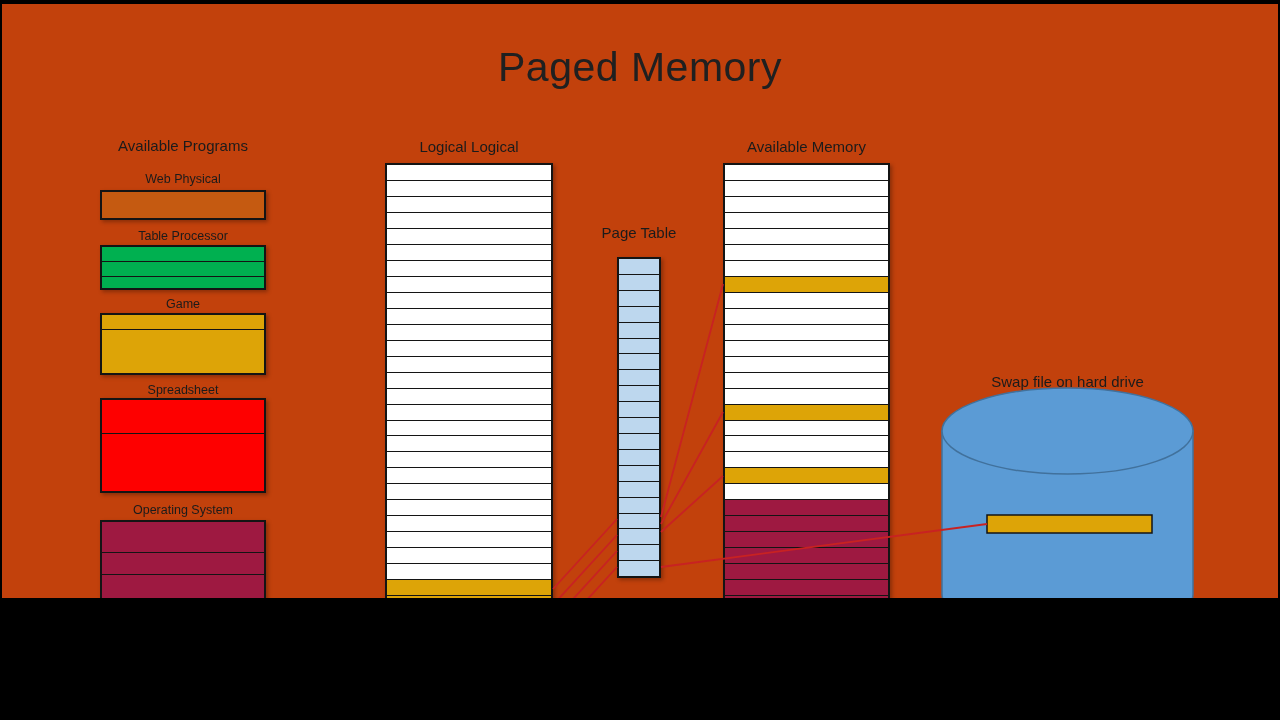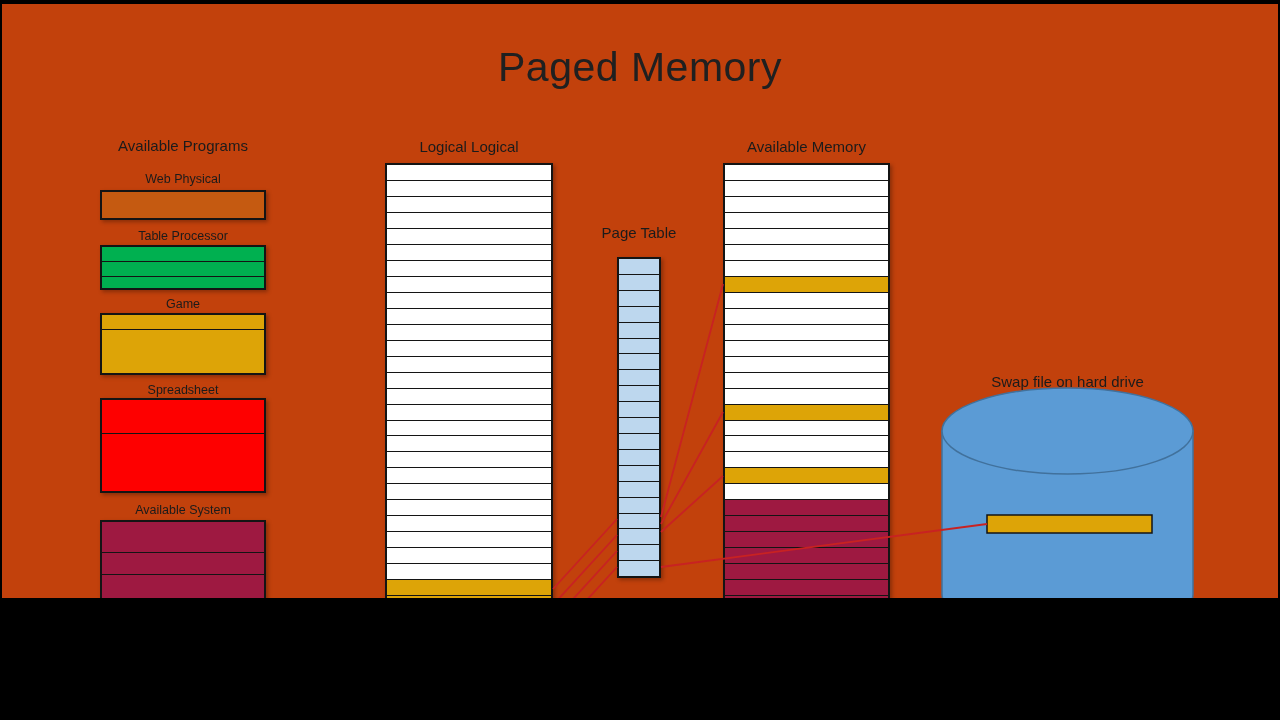--- a/index.html
+++ b/index.html
@@ -43,21 +43,21 @@
         <div class="progdivider" style="top: 29px;"></div>
       </div>
       <div class="proglabel" style="left: 100px; top: 297px; width: 166px;">Game</div>
       <div class="progblock" style="left: 100px; top: 313px; width: 166px; height: 62px; background: rgb(221, 164, 7);">
         <div class="progdivider" style="top: 14px;"></div>
       </div>
       <div class="proglabel" style="left: 100px; top: 383px; width: 166px;">Spreadsheet</div>
       <div class="progblock" style="left: 100px; top: 398px; width: 166px; height: 95px; background: rgb(254, 0, 0);">
         <div class="progdivider" style="top: 33px;"></div>
       </div>
-      <div class="proglabel" style="left: 100px; top: 503px; width: 166px;">Available System</div>
+      <div class="proglabel" style="left: 100px; top: 503px; width: 166px;">Operating System</div>
       <div class="progblock" style="left: 100px; top: 520px; width: 166px; height: 143px; background: rgb(158, 25, 65);">
         <div class="progdivider" style="top: 30px;"></div>
         <div class="progdivider" style="top: 52px;"></div>
         <div class="progdivider" style="top: 94px;"></div>
       </div>
     </div>
 
   <div class="sectionlabel" style="left:385px;top:138px;width:168px;">Logical Logical</div>
 
   <div class="sectionlabel" style="left:579px;top:224px;width:120px;">Page Table</div>

